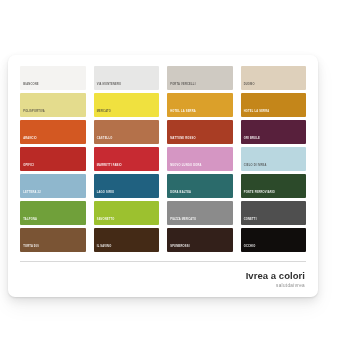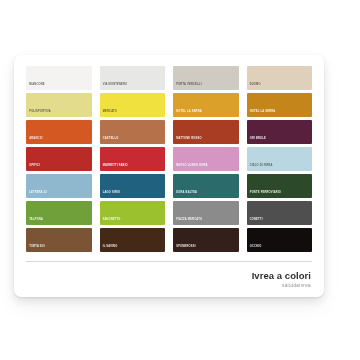--- a/index.html
+++ b/index.html
@@ -19,21 +19,21 @@
   #stage {
     position: relative;
     width: 360px;
     height: 360px;
     background: #ffffff;
   }
 
   
   #card {
     position: absolute;
-    left: 14px;
+    left: 8px;
     top: 55px;
     width: 310px;
     height: 242px;
     background: #ffffff;
     border-radius: 7px;
     box-shadow:
       0 1px 2px rgba(0,0,0,0.10),
       0 4px 10px rgba(0,0,0,0.09),
       0 10px 20px rgba(0,0,0,0.05);
     box-sizing: border-box;

